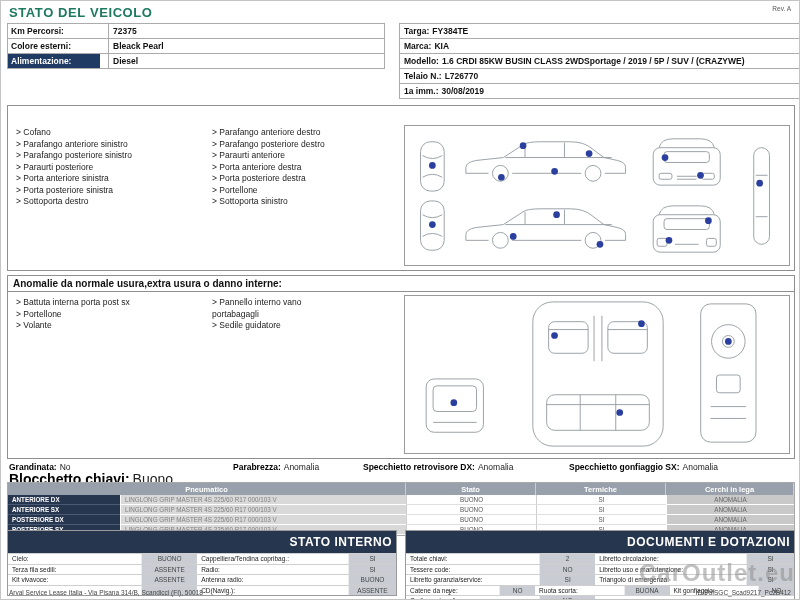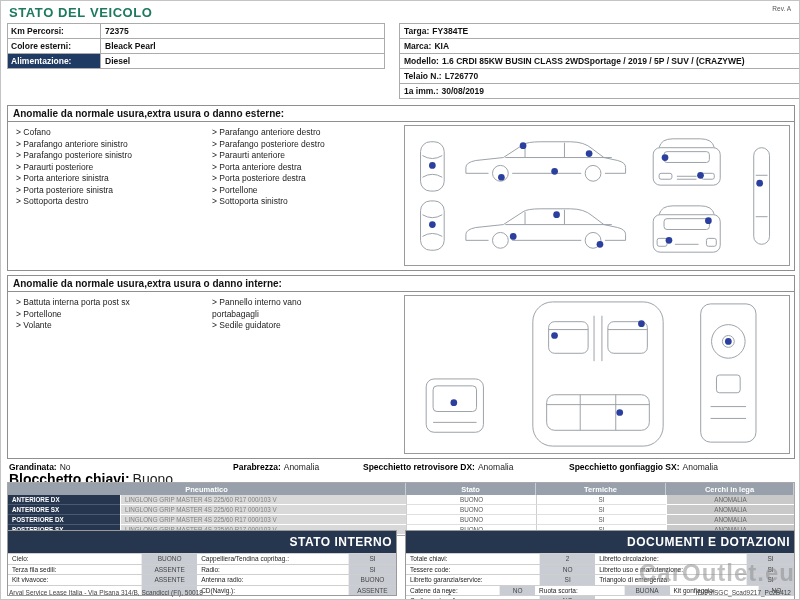--- a/index.html
+++ b/index.html
@@ -16,21 +16,21 @@
               letter-spacing:.6px; color:#1d7a5f; }
   #rev { position:absolute; top:4px; right:8px; font-size:6.5px; color:#555; }
 
   
   .info-table { position:absolute; top:22px; border:1px solid #ababab; border-bottom:none; background:#fff; }
   #info-left  { left:6px;  width:378px; }
   #info-right { left:398px; width:438px; }
   .info-row { border-bottom:1px solid #ababab; font-size:8.5px; font-weight:bold; color:#111; min-height:13px; }
   #info-left .info-row { display:grid; grid-template-columns:92px 1fr; }
   #info-left .info-label { padding:2px 3px; }
-  #info-left .info-value { padding:2px 4px; border-left:1px solid #ababab; }
+  #info-left .info-value { padding:2px 4px; border-left:1px solid #ababab;margin-left:8px; }
   #info-right .info-row { padding:2px 4px; }
   #info-right .info-label { margin-right:3px; }
   .info-label.dark { background:#1f3a63; color:#fff; }
 
   
   .section { position:absolute; left:6px; width:788px; border:1px solid #8f8f8f; background:#fff; }
   #section-ext { top:104px; height:166px; }
   #section-int { top:274px; height:184px; }
   .section-header { font-size:10px; font-weight:bold; color:#111; padding:2px 5px;
                     border-bottom:1px solid #8f8f8f; height:16px; }
@@ -105,21 +105,20 @@
   </div>
 <div id="info-right" class="info-table">
     <div class="info-row"><span class="info-label">Targa:</span><span class="info-value">FY384TE</span></div>
     <div class="info-row"><span class="info-label">Marca:</span><span class="info-value">KIA</span></div>
     <div class="info-row"><span class="info-label">Modello:</span><span class="info-value">1.6 CRDI 85KW BUSIN CLASS 2WDSportage / 2019 / 5P / SUV / (CRAZYWE)</span></div>
     <div class="info-row"><span class="info-label">Telaio N.:</span><span class="info-value">L726770</span></div>
     <div class="info-row"><span class="info-label">1a imm.:</span><span class="info-value">30/08/2019</span></div>
   </div>
 
 <div id="section-ext" class="section">
-  <div class="section-header">Anomalie da normale usura,extra usura o danno esterne:</div>
   <div class="anom-cols">
     <div class="anom-col">
         <div class="anom-item">&gt;&nbsp;Cofano</div>
         <div class="anom-item">&gt;&nbsp;Parafango anteriore sinistro</div>
         <div class="anom-item">&gt;&nbsp;Parafango posteriore sinistro</div>
         <div class="anom-item">&gt;&nbsp;Paraurti posteriore</div>
         <div class="anom-item">&gt;&nbsp;Porta anteriore sinistra</div>
         <div class="anom-item">&gt;&nbsp;Porta posteriore sinistra</div>
         <div class="anom-item">&gt;&nbsp;Sottoporta destro</div>
       </div>

